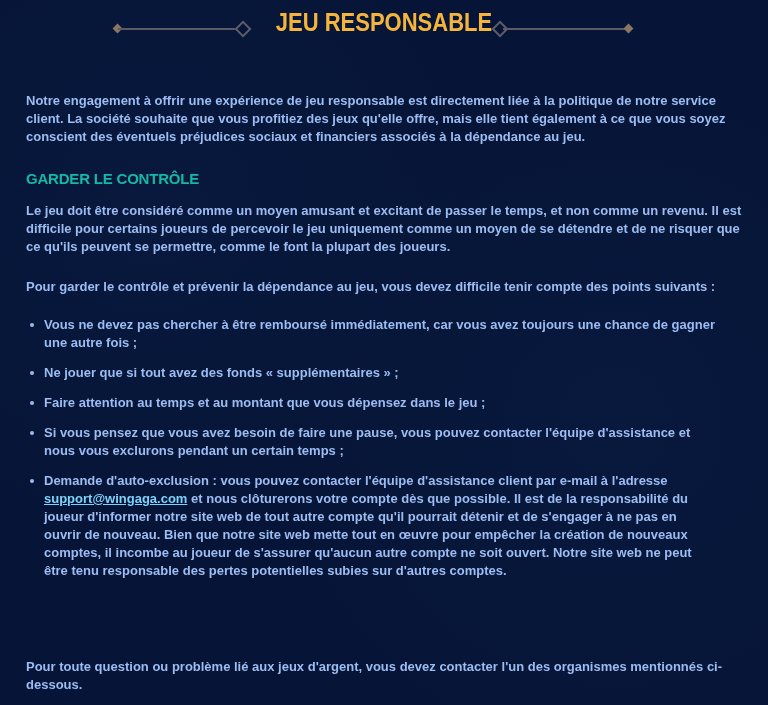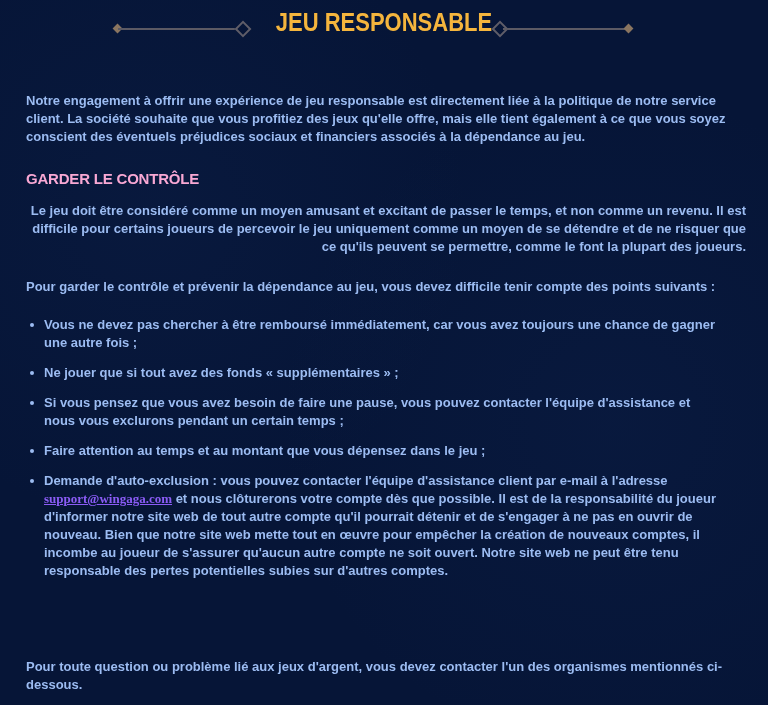--- a/index.html
+++ b/index.html
@@ -88,30 +88,29 @@
     .intro {
       position: absolute;
       top: 0;
       left: 0;
       margin-top: 30px;
     }
     .section-title {
       position: absolute;
       top: 96px;
       left: 0;
-      color: #f9a8d4;
+      color: #14b8a6;
       font-weight: bold;
       font-size: 15px;
       letter-spacing: -0.2px;
     }
     .para1 {
       position: absolute;
       top: 140px;
       left: 0;
-      text-align: right;
     }
     .para2 {
       position: absolute;
       top: 216px;
       left: 0;
     }
     ul.points {
       position: absolute;
       top: 254px;
       left: 0;
@@ -129,23 +128,22 @@
     ul.points li .bullet {
       position: absolute;
       left: 4px;
       top: 7px;
       width: 4px;
       height: 4px;
       border-radius: 50%;
       background: #9cbcf2;
     }
     a.email {
-      color: #8b5cf6;
+      color: #7dd3fc;
       text-decoration: underline;
-      font-family: Liberation Serif, serif;
     }
     .outro {
       position: absolute;
       top: 596px;
       left: 0;
     }
   </style>
 </head>
 <body>
 
@@ -174,25 +172,25 @@
       <li>
         <span class="bullet"></span>
         <span>Vous ne devez pas chercher à être remboursé immédiatement, car vous avez toujours une chance de gagner une autre fois ;</span>
       </li>
       <li>
         <span class="bullet"></span>
         <span>Ne jouer que si tout avez des fonds « supplémentaires » ;</span>
       </li>
       <li>
         <span class="bullet"></span>
-        <span>Si vous pensez que vous avez besoin de faire une pause, vous pouvez contacter l'équipe d'assistance et nous vous exclurons pendant un certain temps ;</span>
+        <span>Faire attention au temps et au montant que vous dépensez dans le jeu ;</span>
       </li>
       <li>
         <span class="bullet"></span>
-        <span>Faire attention au temps et au montant que vous dépensez dans le jeu ;</span>
+        <span>Si vous pensez que vous avez besoin de faire une pause, vous pouvez contacter l'équipe d'assistance et nous vous exclurons pendant un certain temps ;</span>
       </li>
       <li>
         <span class="bullet"></span>
         <span>Demande d'auto-exclusion : vous pouvez contacter l'équipe d'assistance client par e-mail à l'adresse </span><a class="email" href="#">support@wingaga.com</a><span> et nous clôturerons votre compte dès que possible. Il est de la responsabilité du joueur d'informer notre site web de tout autre compte qu'il pourrait détenir et de s'engager à ne pas en ouvrir de nouveau. Bien que notre site web mette tout en œuvre pour empêcher la création de nouveaux comptes, il incombe au joueur de s'assurer qu'aucun autre compte ne soit ouvert. Notre site web ne peut être tenu responsable des pertes potentielles subies sur d'autres comptes.</span>
       </li>
     </ul>
 
     <p class="outro">Pour toute question ou problème lié aux jeux d'argent, vous devez contacter l'un des organismes mentionnés ci-dessous.</p>
   </div>
 </div>

